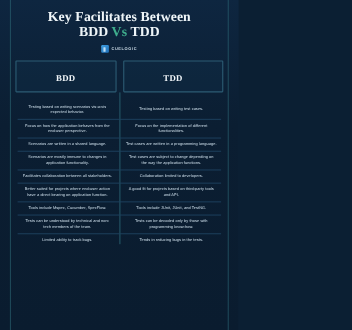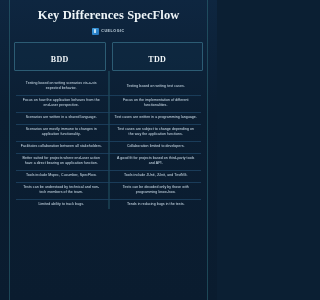--- a/index.html
+++ b/index.html
@@ -98,21 +98,26 @@
 </head>
 <body>
 
 <div id="poster">
   <span class="rail left"></span>
   <span class="rail right"></span>
 
   <div class="inner">
 
     <div class="title">
-      <span>Key Differences SpecFlow</span>
+      <span>Key Facilitates Between</span>
+      <span class="l2">
+        <span>BDD</span>
+        <span class="vs">Vs</span>
+        <span>TDD</span>
+      </span>
     </div>
 
     <div class="logo">
       <span class="logo-mark"></span>
       <span class="logo-text">CUELOGIC</span>
     </div>
 
     <div class="table">
 
       <div class="head-row">

